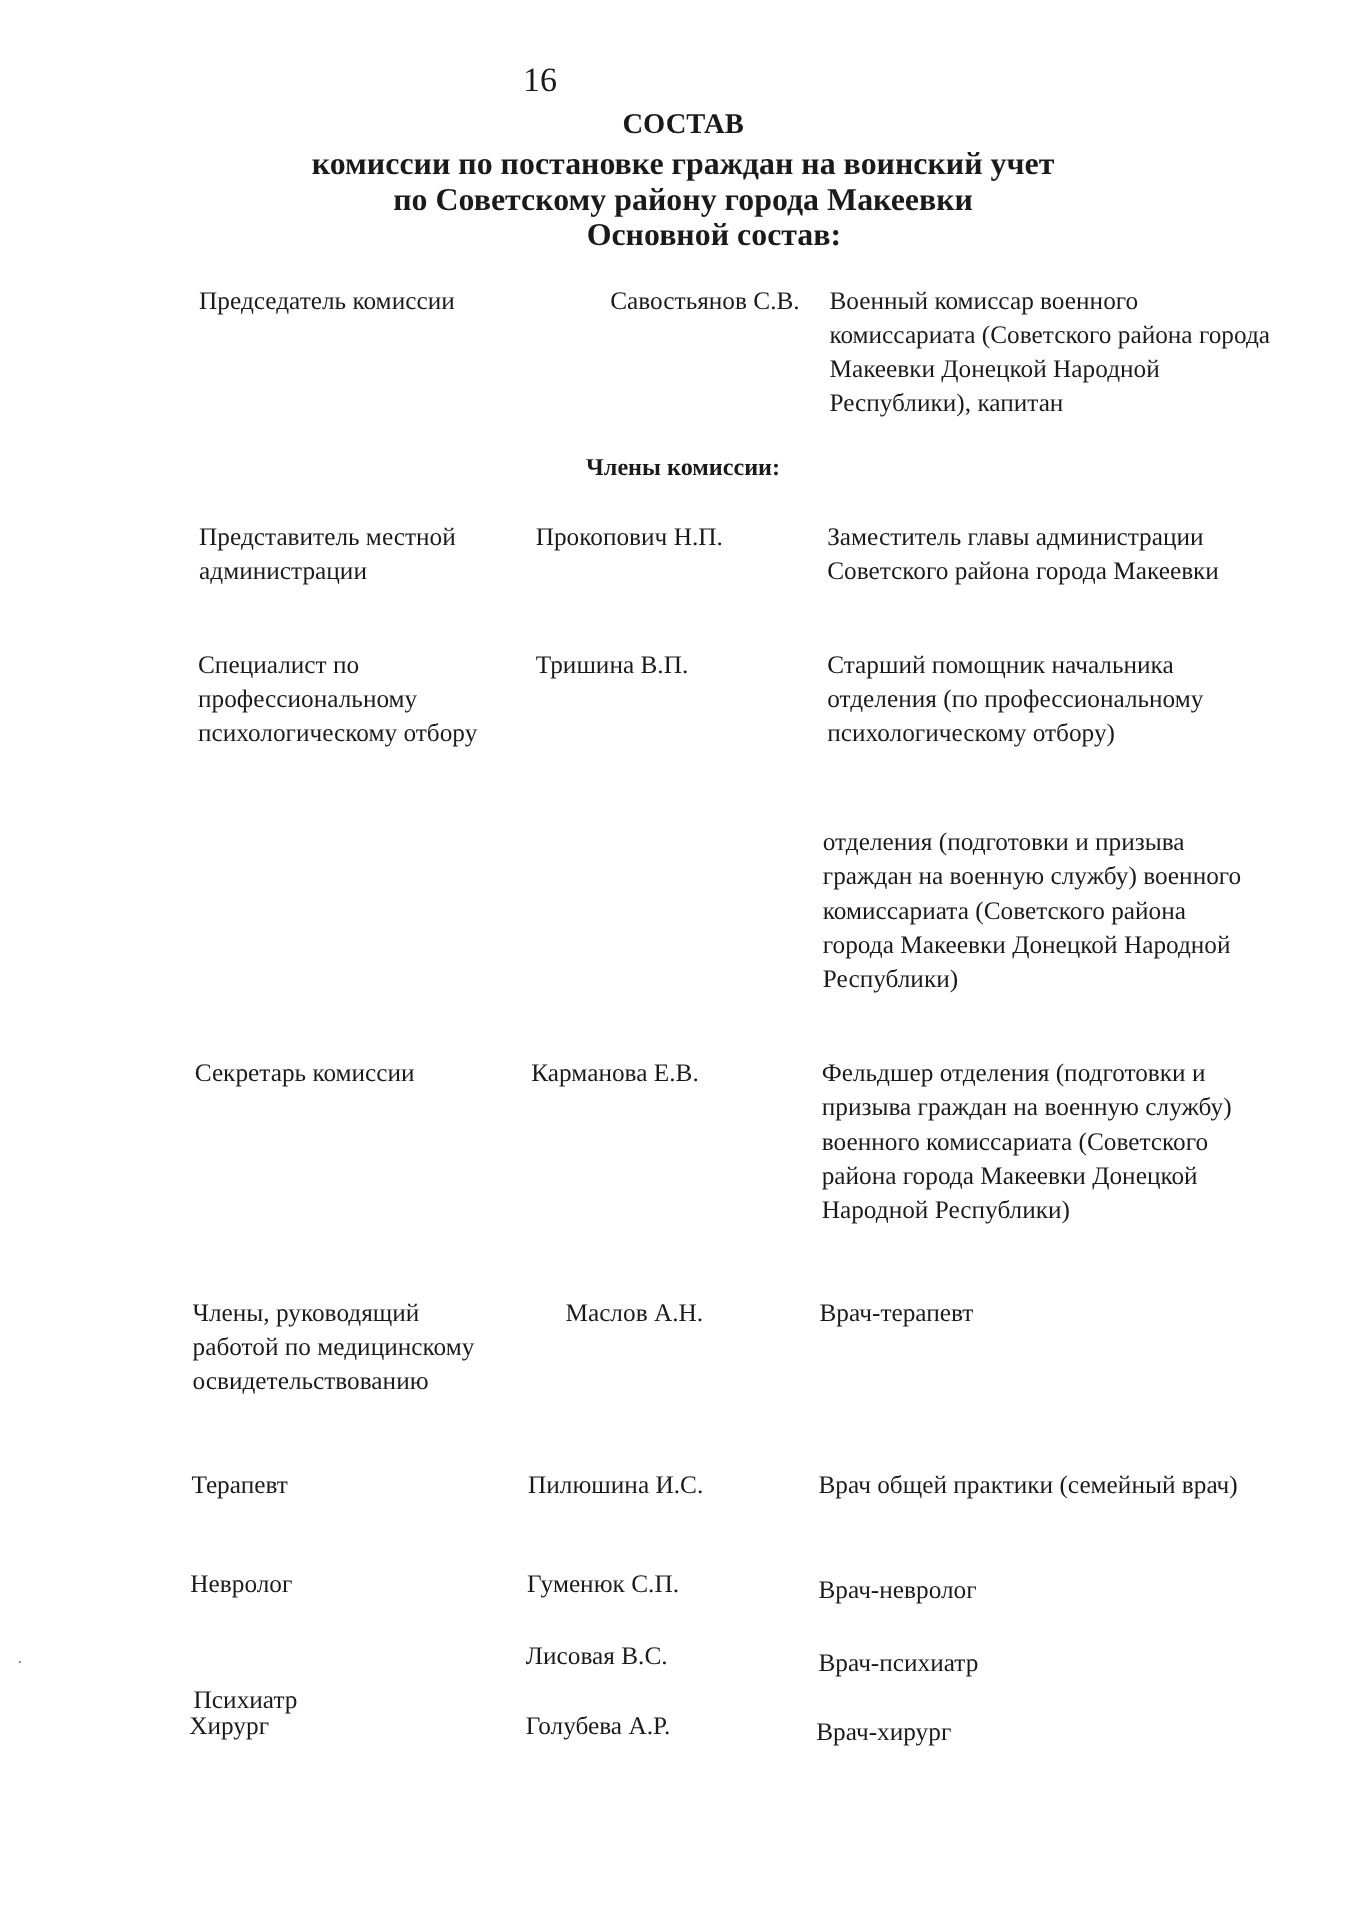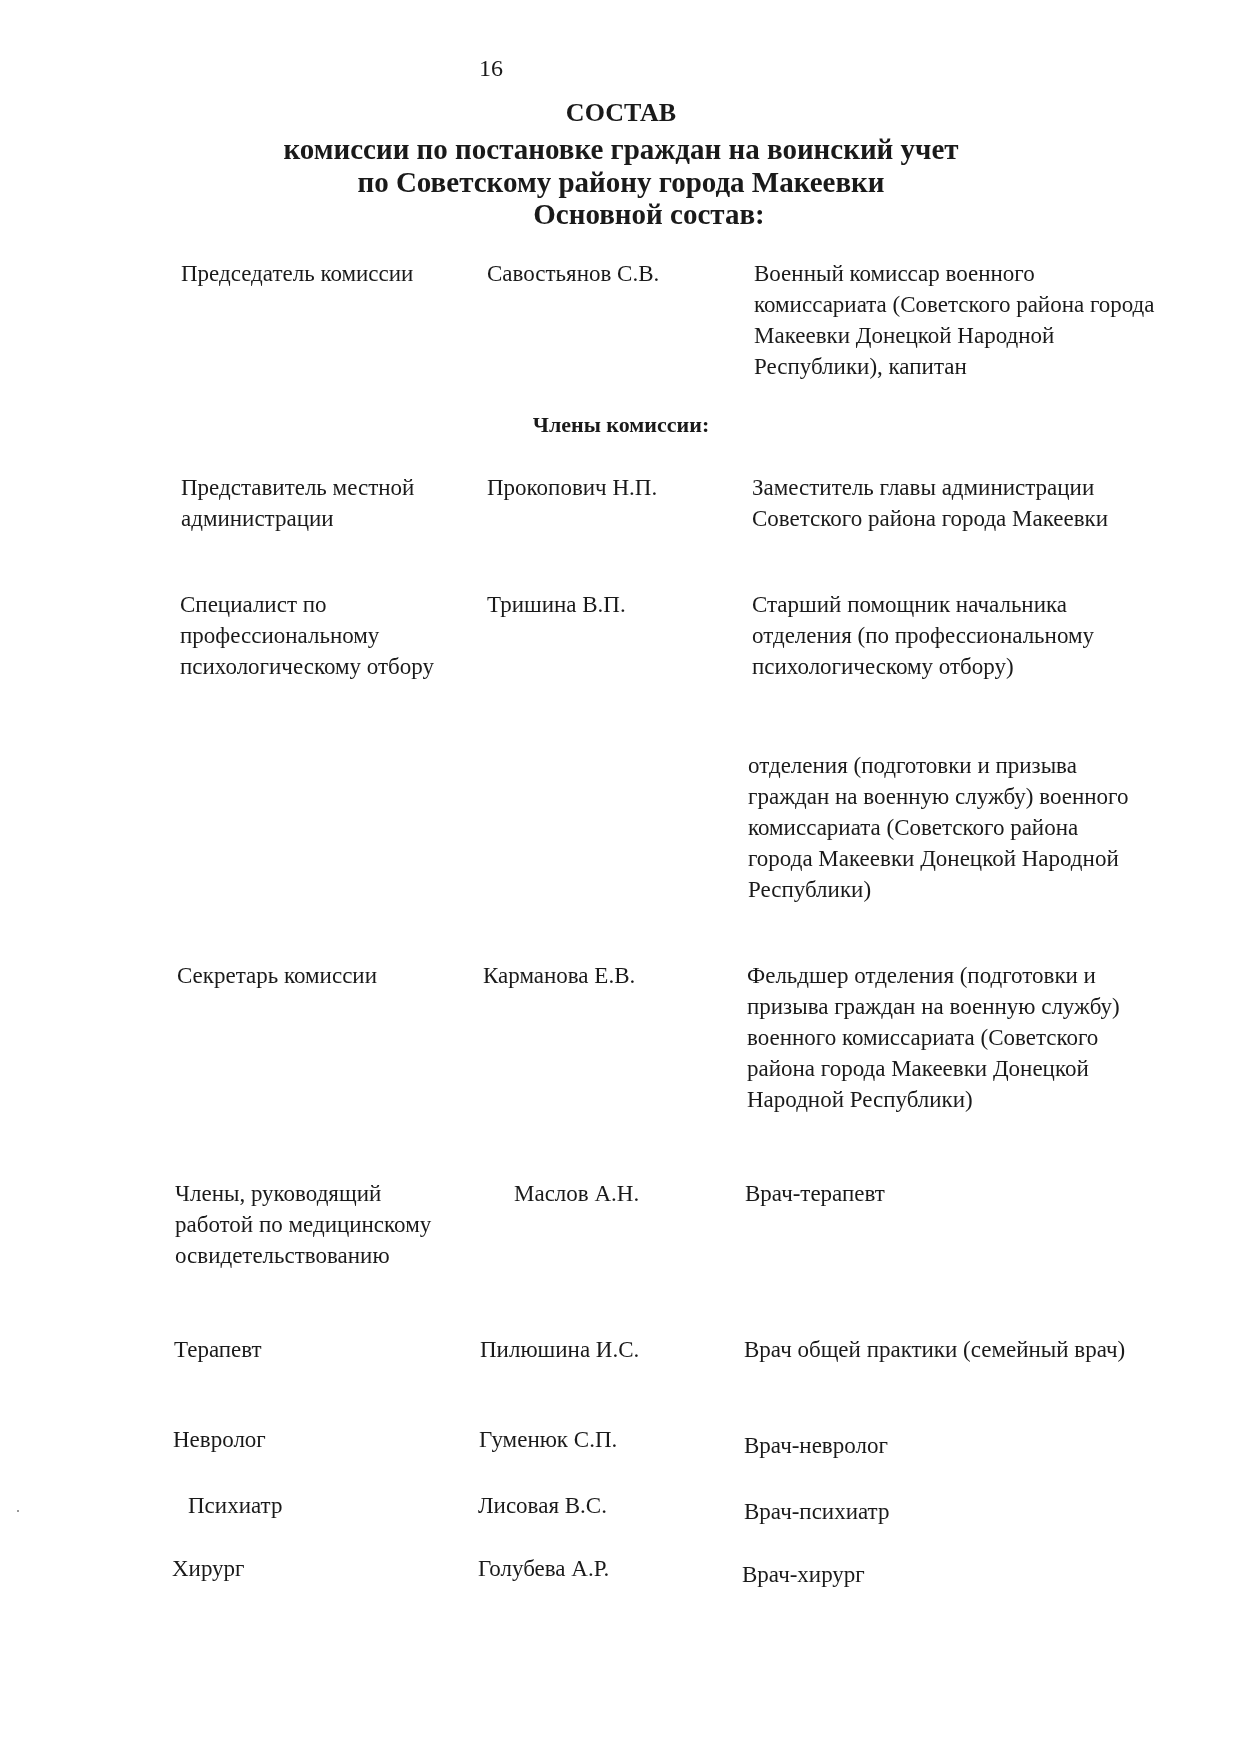--- a/index.html
+++ b/index.html
@@ -1,21 +1,21 @@
 <!DOCTYPE html>
 <html><head>
   <meta charset="utf-8">
   <style>
     html, body { margin: 0; padding: 0; background: #ffffff; }
     body {
       width: 1242px; height: 1754px; position: relative; overflow: hidden;
       font-family: "Liberation Serif", "DejaVu Serif", serif;
       color: #1a1a1a;
     }
-    .page-number { position: absolute; top: 55px; left: 0; width: 982px; text-align: center; font-size: 24px; }
+    .page-number { position: absolute; top: 55px; left: 0; width: 982px; text-align: center; font-size: 31px; }
     .title { position: absolute; left: 0; width: 1242px; text-align: center; font-weight: bold; font-size: 29px; }
     .t1 { top: 98px; font-size: 26px; }
     .t2 { top: 133px; }
     .t3 { top: 166px; }
     .t4 { top: 198px; padding-left: 28px; }
     .section-heading { position: absolute; left: 0; width: 1242px; text-align: center; font-weight: bold; font-size: 22px; top: 412px; }
     .row { position: absolute; left: 0; width: 1242px; font-size: 23px; line-height: 31px; }
     .col-role { position: absolute; width: 290px; }
     .col-name { position: absolute; width: 240px; }
     .col-pos { position: absolute; width: 430px; }
@@ -26,21 +26,21 @@
 
 <div>
   <div class="page-number">16</div>
   <div class="title t1">СОСТАВ</div>
   <div class="title t2">комиссии по постановке граждан на воинский учет</div>
   <div class="title t3">по Советскому району города Макеевки</div>
   <div class="title t4">Основной состав:</div>
 
   <div class="row" style="top:258px;">
     <div class="col-role" style="left:181px; width:300px;">Председатель комиссии</div>
-    <div class="col-name" style="left:487px;">Савостьянов С.В.</div>
+    <div class="col-name" style="left:487px;text-align:right;">Савостьянов С.В.</div>
     <div class="col-pos" style="left:754px; width:410px;">Военный комиссар военного комиссариата (Советского района города Макеевки Донецкой Народной Республики), капитан</div>
   </div>
 
   <div class="section-heading">Члены комиссии:</div>
 
   <div class="row" style="top:472px;">
     <div class="col-role" style="left:181px; width:290px;">Представитель местной администрации</div>
     <div class="col-name" style="left:487px;">Прокопович Н.П.</div>
     <div class="col-pos" style="left:752px; width:420px;">Заместитель главы администрации Советского района города Макеевки</div>
   </div>
@@ -75,21 +75,21 @@
     <div class="col-pos" style="left:744px; width:410px;">Врач общей практики (семейный врач)</div>
   </div>
 
   <div class="row" style="top:1424px;">
     <div class="col-role" style="left:173px;">Невролог</div>
     <div class="col-name" style="left:479px;">Гуменюк С.П.</div>
     <div class="col-pos" style="left:744px; top:6px;">Врач-невролог</div>
   </div>
 
   <div class="row" style="top:1490px;">
-    <div class="col-role" style="left:188px;">Психиатр</div>
+    <div class="col-role" style="left:176px;margin-top:40px;">Психиатр</div>
     <div class="col-name" style="left:478px;">Лисовая В.С.</div>
     <div class="col-pos" style="left:744px; top:6px;">Врач-психиатр</div>
   </div>
 
   <div class="row" style="top:1553px;">
     <div class="col-role" style="left:172px;">Хирург</div>
     <div class="col-name" style="left:478px;">Голубева А.Р.</div>
     <div class="col-pos" style="left:742px; top:6px;">Врач-хирург</div>
   </div>
 

